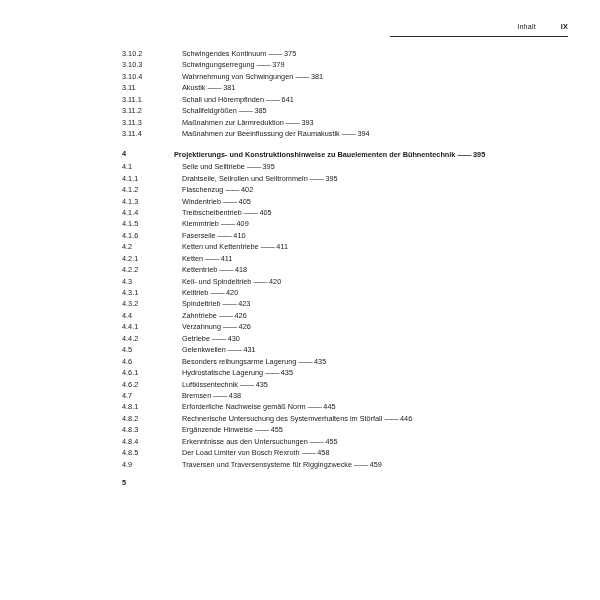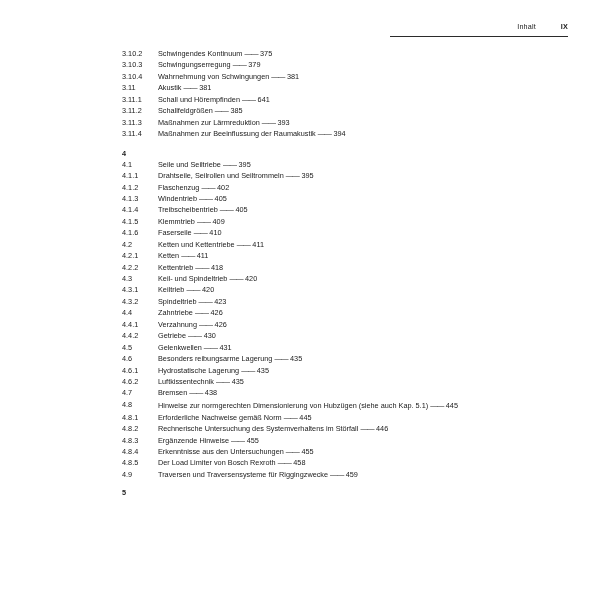--- a/index.html
+++ b/index.html
@@ -60,21 +60,21 @@
   }
   .row {
     display: flex;
     align-items: flex-start;
     font-size: 7.3px;
     line-height: 1.0;
     margin-bottom: 4.15px;
   }
   .row .num {
     flex: 0 0 auto;
-    width: 36px;
+    width: 60px;
     color: #1a1a1a;
     white-space: nowrap;
   }
   .row .txt {
     flex: 1 1 auto;
     color: #1a1a1a;
   }
   .row .txt .pg {
     white-space: nowrap;
   }
@@ -143,20 +143,21 @@
       <div class="row">
         <span class="num">3.11.3</span>
         <span class="txt"><span>Maßnahmen zur Lärmreduktion</span><span class="pg"> <span class="dash">——</span> <span>393</span></span></span>
       </div>
       <div class="row">
         <span class="num">3.11.4</span>
         <span class="txt"><span>Maßnahmen zur Beeinflussung der Raumakustik</span><span class="pg"> <span class="dash">——</span> <span>394</span></span></span>
       </div>
       <div class="row chapter wrap first-chapter">
         <span class="num">4</span>
+        <span class="txt"><span>Projektierungs- und Konstruktionshinweise zu Bauelementen der Bühnentechnik</span><span class="pg"> <span class="dash">——</span> <span>395</span></span></span>
       </div>
       <div class="row">
         <span class="num">4.1</span>
         <span class="txt"><span>Seile und Seiltriebe</span><span class="pg"> <span class="dash">——</span> <span>395</span></span></span>
       </div>
       <div class="row">
         <span class="num">4.1.1</span>
         <span class="txt"><span>Drahtseile, Seilrollen und Seiltrommeln</span><span class="pg"> <span class="dash">——</span> <span>395</span></span></span>
       </div>
       <div class="row">
@@ -228,24 +229,20 @@
         <span class="txt"><span>Hydrostatische Lagerung</span><span class="pg"> <span class="dash">——</span> <span>435</span></span></span>
       </div>
       <div class="row">
         <span class="num">4.6.2</span>
         <span class="txt"><span>Luftkissentechnik</span><span class="pg"> <span class="dash">——</span> <span>435</span></span></span>
       </div>
       <div class="row">
         <span class="num">4.7</span>
         <span class="txt"><span>Bremsen</span><span class="pg"> <span class="dash">——</span> <span>438</span></span></span>
       </div>
-      <div class="row wrap">
-        <span class="num">4.8</span>
-        <span class="txt"><span>Hinweise zur normgerechten Dimensionierung von Hubzügen (siehe auch Kap. 5.1)</span><span class="pg"> <span class="dash">——</span> <span>445</span></span></span>
-      </div>
       <div class="row">
         <span class="num">4.8.1</span>
         <span class="txt"><span>Erforderliche Nachweise gemäß Norm</span><span class="pg"> <span class="dash">——</span> <span>445</span></span></span>
       </div>
       <div class="row">
         <span class="num">4.8.2</span>
         <span class="txt"><span>Rechnerische Untersuchung des Systemverhaltens im Störfall</span><span class="pg"> <span class="dash">——</span> <span>446</span></span></span>
       </div>
       <div class="row">
         <span class="num">4.8.3</span>

